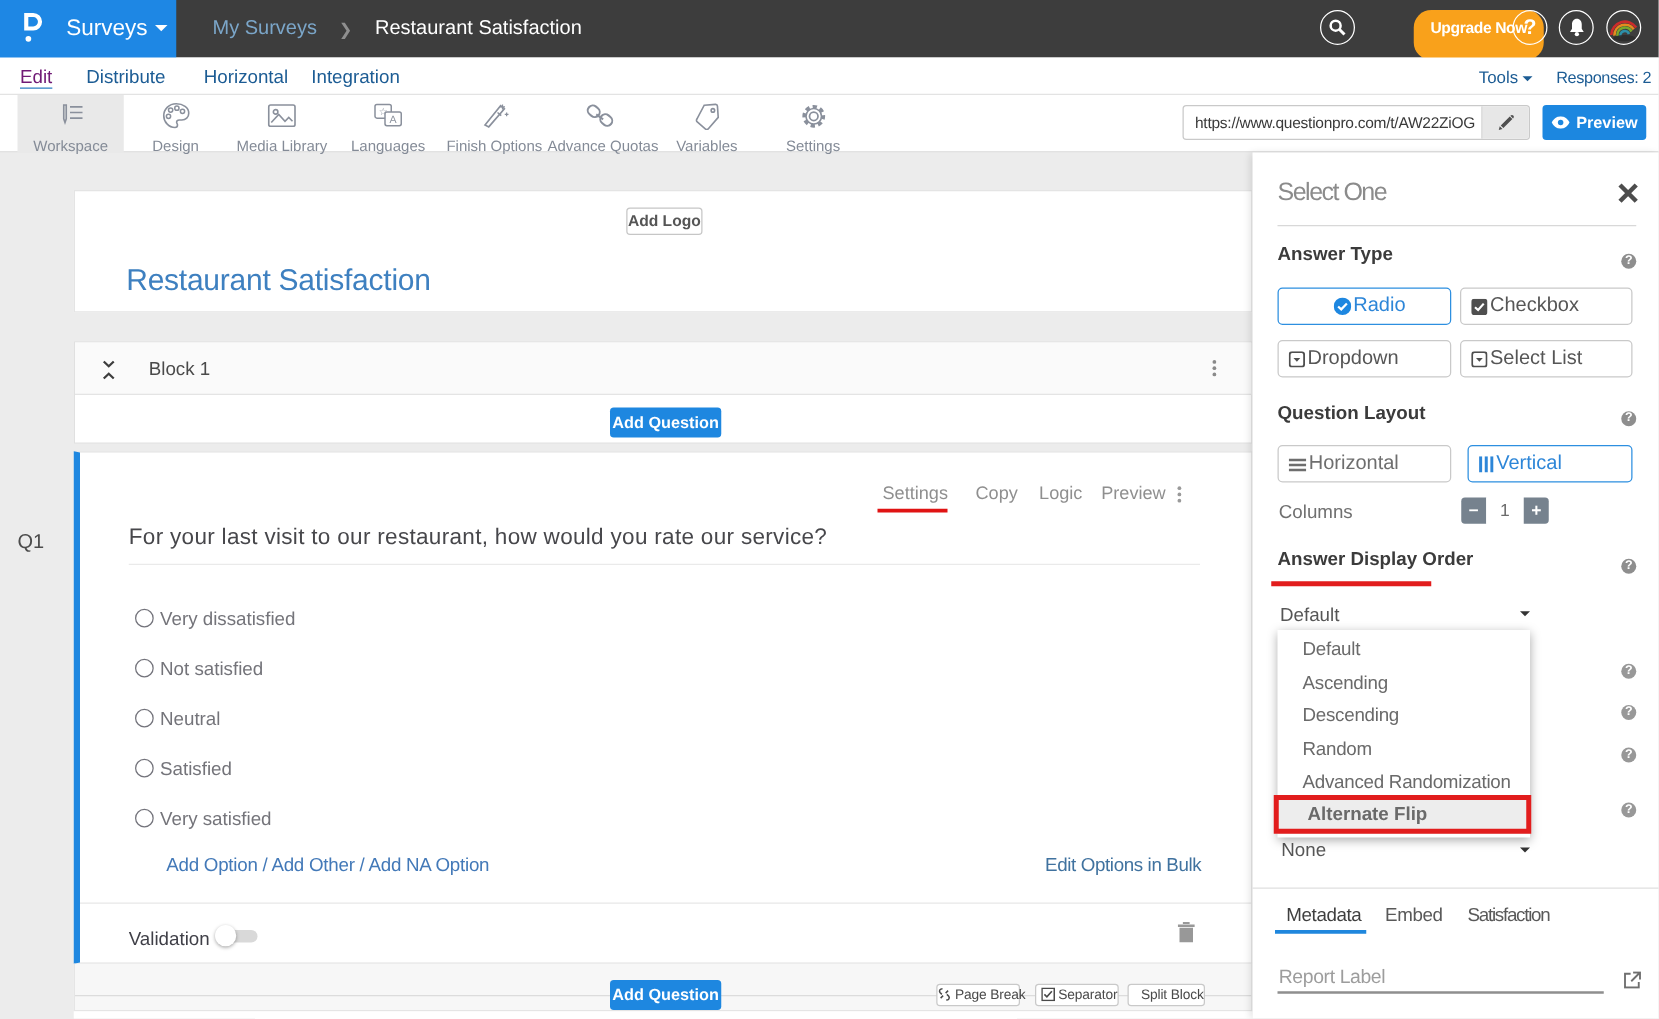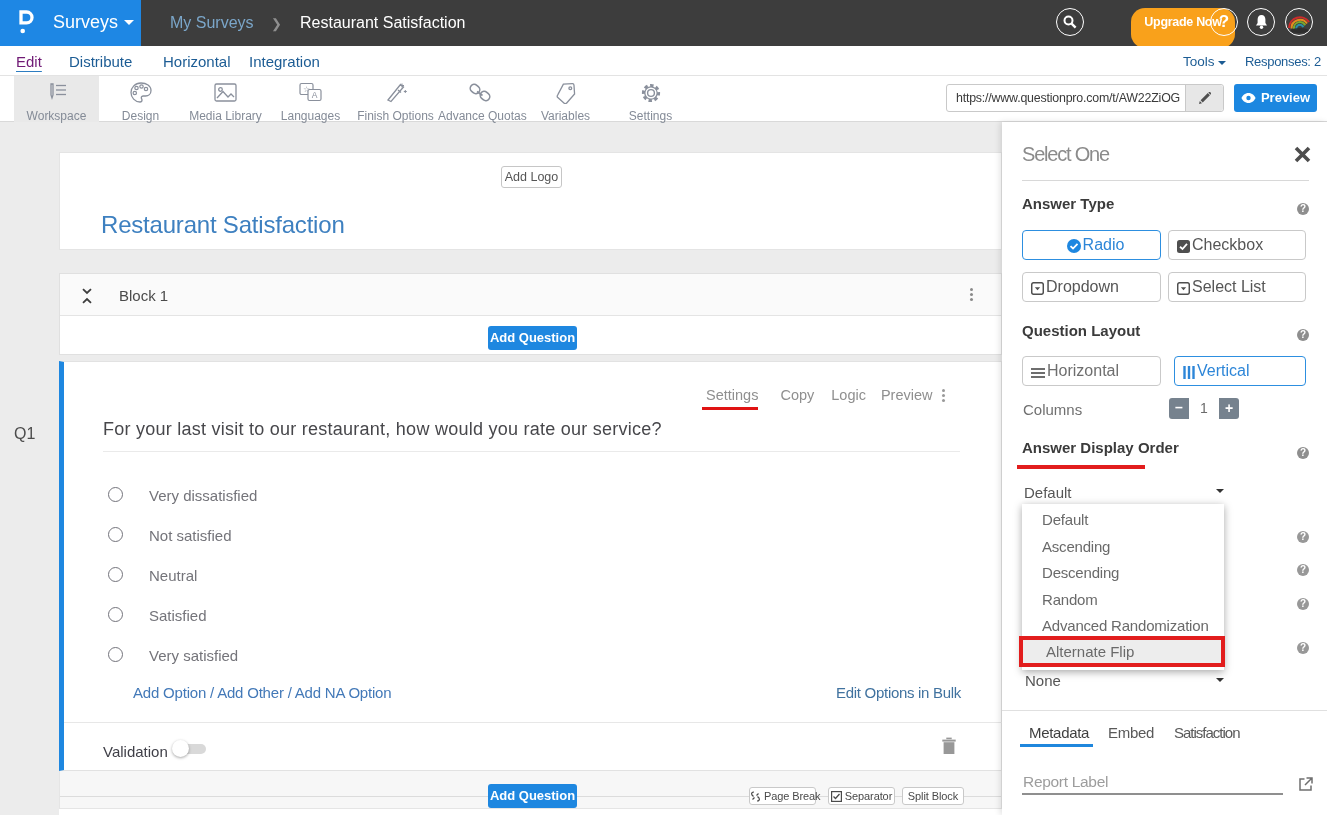--- a/index.html
+++ b/index.html
@@ -27,22 +27,22 @@
 .titem .lbl { font-size:12px; color:#848b97; margin-top:1px; white-space:nowrap; }
 .urlbox { position:absolute; left:946px; top:8px; width:278px; height:28px; background:#fff; border:1px solid #c9c9c9; border-radius:3px; }
 .urlbox .txt { position:absolute; left:9px; top:6px; font-size:13.5px; color:#3a3a3a; white-space:nowrap; overflow:hidden; width:228px; }
 .urlbox .pen { position:absolute; right:0; top:0; width:38px; height:26px; background:#e7e7e7; border-left:1px solid #c9c9c9; border-radius:0 3px 3px 0; text-align:center; }
 .prevbtn { position:absolute; left:1234px; top:84px; width:83px; height:28px; background:#1c87e0; border-radius:3px; color:#fff; font-weight:bold; font-size:13px; text-align:center; line-height:28px; }
 
 .q1lbl { position:absolute; left:14px; top:425px; font-size:16px; color:#4c4c4c; }
 .card { position:absolute; left:59px; width:943px; background:#fff; }
 .opt { position:absolute; left:44px; height:16px; }
 .rad { position:absolute; left:0; top:0; width:15px; height:15px; border:1.5px solid #73737b; border-radius:50%; }
-.olbl { position:absolute; left:41px; top:0; font-size:15px; color:#74747a; white-space:nowrap;text-align:right; }
-.fbtn { position:absolute; top:16px; height:18px; background:#fff; border:1px solid #c9c9c9; border-radius:3px; font-size:11px; color:#4a4a4a; text-align:center; line-height:16px; white-space:nowrap; letter-spacing:-0.1px; }
+.olbl { position:absolute; left:20px; top:0; font-size:15px; color:#74747a; white-space:nowrap;text-align:right; }
+.fbtn { position:absolute; top:16px; height:18px; background:#fff; border:1px solid #c9c9c9; border-radius:3px; font-size:11px; color:#4a4a4a; text-align:right; line-height:16px; white-space:nowrap; letter-spacing:-0.1px; }
 
 .panel { position:absolute; left:1002px; top:122px; width:325px; height:693px; background:#fff; box-shadow:-2px 0 6px rgba(0,0,0,0.12); }
 .panel .hd { position:absolute; left:20px; top:21px; font-size:20px; color:#8b8b8b; letter-spacing:-1.2px; }
 .sechd { position:absolute; left:20px; font-size:15px; font-weight:bold; color:#3b3b3b; }
 .qm { position:absolute; left:295px; width:12px; height:12px; border-radius:50%; background:#8e8e8e; color:#fff; font-size:10px; font-weight:bold; text-align:center; line-height:12.5px; }
 .tbtn { position:absolute; height:30px; border:1px solid #c9c9c9; border-radius:4px; font-size:16px; color:#565656; background:#fff; line-height:28px; padding-left:8px; white-space:nowrap; }
 .tbtn.sel { border:1.5px solid #2d8fe0; color:#2d86d8; }
 .tbtn svg { vertical-align:-2.5px; margin-right:2px; }
 .mitem { position:absolute; left:20px; font-size:15px; color:#6a6a6a; white-space:nowrap; letter-spacing:-0.2px; }
 .caret { position:absolute; width:0; height:0; border:4.5px solid transparent; border-top-color:#333; }
@@ -186,21 +186,21 @@
 </div>
 <div class="prevbtn"><svg width="15" height="10" viewBox="0 0 15 10" style="vertical-align:-1px; margin-right:5px">
       <path d="M7.5 0 C4 0 1.5 2.5 0.5 5 C1.5 7.5 4 10 7.5 10 C11 10 13.5 7.5 14.5 5 C13.5 2.5 11 0 7.5 0 Z" fill="#fff"></path>
       <circle cx="7.5" cy="5" r="2.2" fill="#1c87e0"></circle>
     </svg>Preview</div>
 
 <span class="q1lbl">Q1</span>
 <div id="cards">
 
   <div class="card" style="top:152px; height:98px; border:1px solid #e4e4e4;">
-    <div style="position:absolute; left:441px; top:13px; width:61px; height:22px; border:1px solid #c6c6c6; border-radius:3px; font-size:12.5px; color:#555; text-align:center; line-height:20px;">Add Logo</div>
+    <div style="position:absolute; left:441px; top:13px; width:61px; height:22px; border:1px solid #c6c6c6; border-radius:3px; font-size:12.5px; color:#555; text-align:center; line-height:20px;font-weight:bold;">Add Logo</div>
     <div style="position:absolute; left:41px; top:58px; font-size:24px; color:#3e80c0; letter-spacing:-0.2px;">Restaurant Satisfaction</div>
   </div>
 
   <div class="card" style="top:273px; height:82px; border:1px solid #e0e0e0;">
     <div style="position:absolute; left:0; top:0; width:941px; height:42px; background:#fafafa; border-bottom:1px solid #e4e4e4;">
       <svg style="position:absolute; left:22px; top:14px;" width="10" height="16" viewBox="0 0 10 16">
           <g fill="none" stroke="#3d3d3d" stroke-width="1.8">
             <path d="M1 1.2 L5 5 L9 1.2"></path>
             <path d="M1 14.8 L5 11 L9 14.8"></path>
           </g>
@@ -334,21 +334,21 @@
   <span class="caret" style="left:214px; top:556px;"></span>
 
   <div style="position:absolute; left:20px; top:382px; width:202px; height:166px; background:#fff; box-shadow:0 2px 8px rgba(0,0,0,0.35);">
     <div class="mitem" style="top:7px;">Default</div>
     <div class="mitem" style="top:34px;">Ascending</div>
     <div class="mitem" style="top:60px;">Descending</div>
     <div class="mitem" style="top:87px;">Random</div>
     <div class="mitem" style="top:113px;">Advanced Randomization</div>
   </div>
   <div style="position:absolute; left:17px; top:514px; width:206px; height:31px; background:#ededed; border:4px solid #e21d1d;">
-    <span style="position:absolute; left:23px; top:3px; font-size:15px; color:#6a6a6a;">Alternate Flip</span>
+    <span style="position:absolute; left:23px; top:3px; font-size:15px; color:#6a6a6a;font-weight:bold;">Alternate Flip</span>
   </div>
 
   <div style="position:absolute; left:0; top:588px; width:325px; height:1px; background:#e0e0e0;"></div>
   <span style="position:absolute; left:27px; top:602px; font-size:15px; color:#3f3f3f; letter-spacing:-0.3px;">Metadata</span>
   <span style="position:absolute; left:106px; top:602px; font-size:15px; color:#595959; letter-spacing:-0.3px;">Embed</span>
   <span style="position:absolute; left:172px; top:602px; font-size:15px; color:#595959; letter-spacing:-1px;">Satisfaction</span>
   <div style="position:absolute; left:18px; top:622px; width:73px; height:3px; background:#1f87dd;"></div>
   <span style="position:absolute; left:21px; top:651px; font-size:15.5px; color:#9d9d9d; letter-spacing:-0.3px;">Report Label</span>
   <div style="position:absolute; left:20px; top:671px; width:261px; height:1.5px; background:#8f8f8f;"></div>
   <svg style="position:absolute; left:297px; top:655px;" width="14" height="14" viewBox="0 0 14 14">

